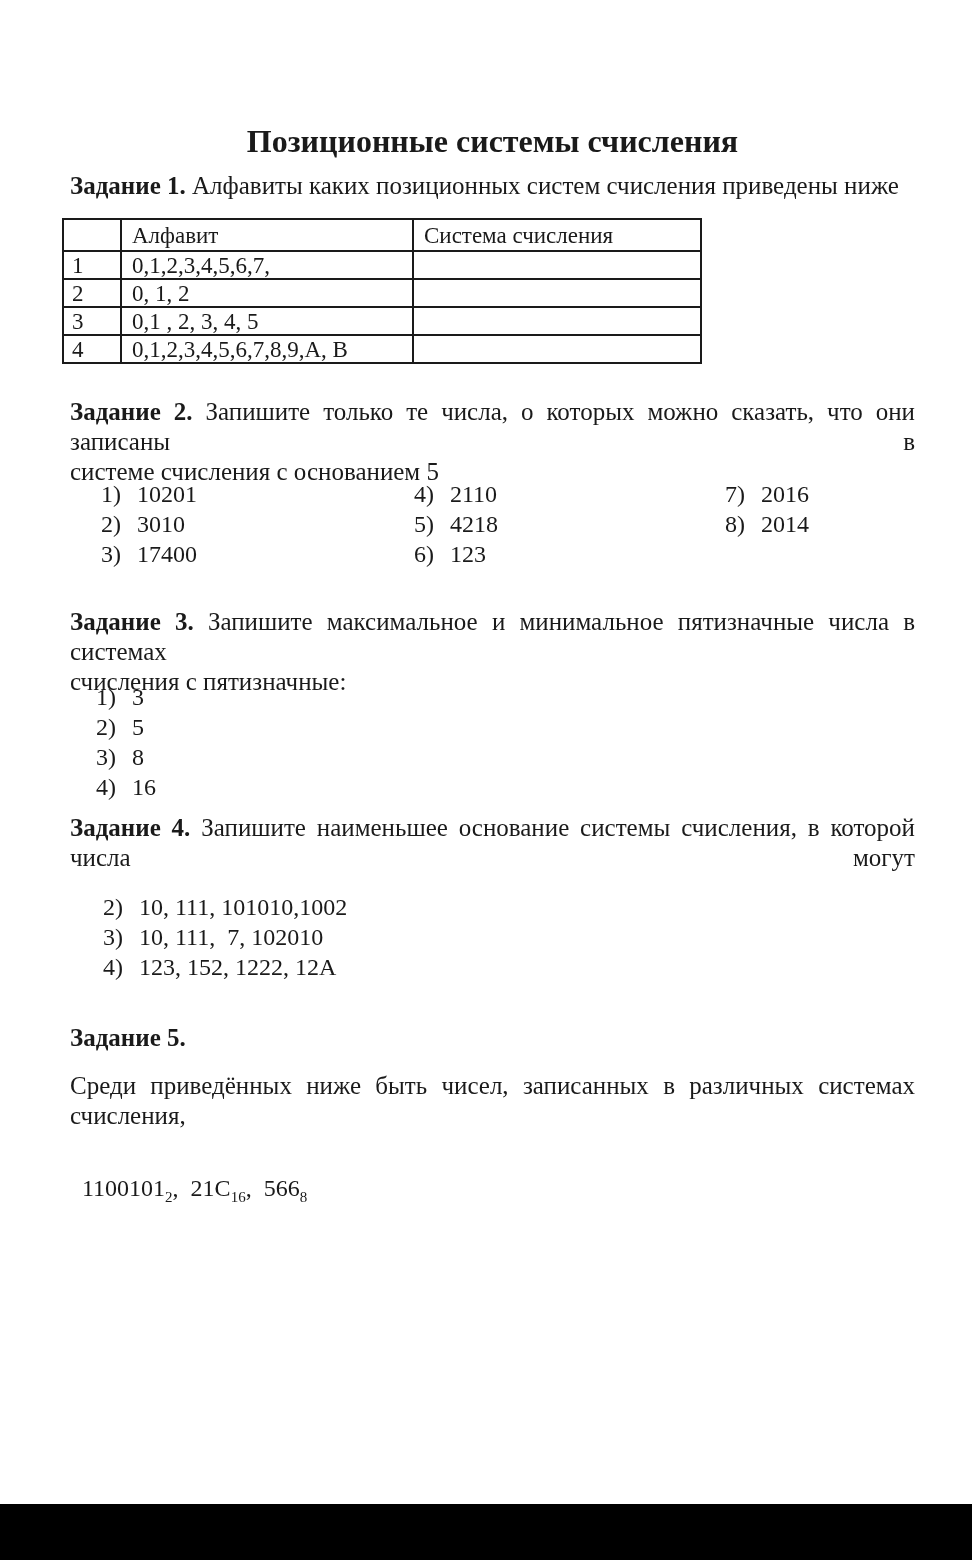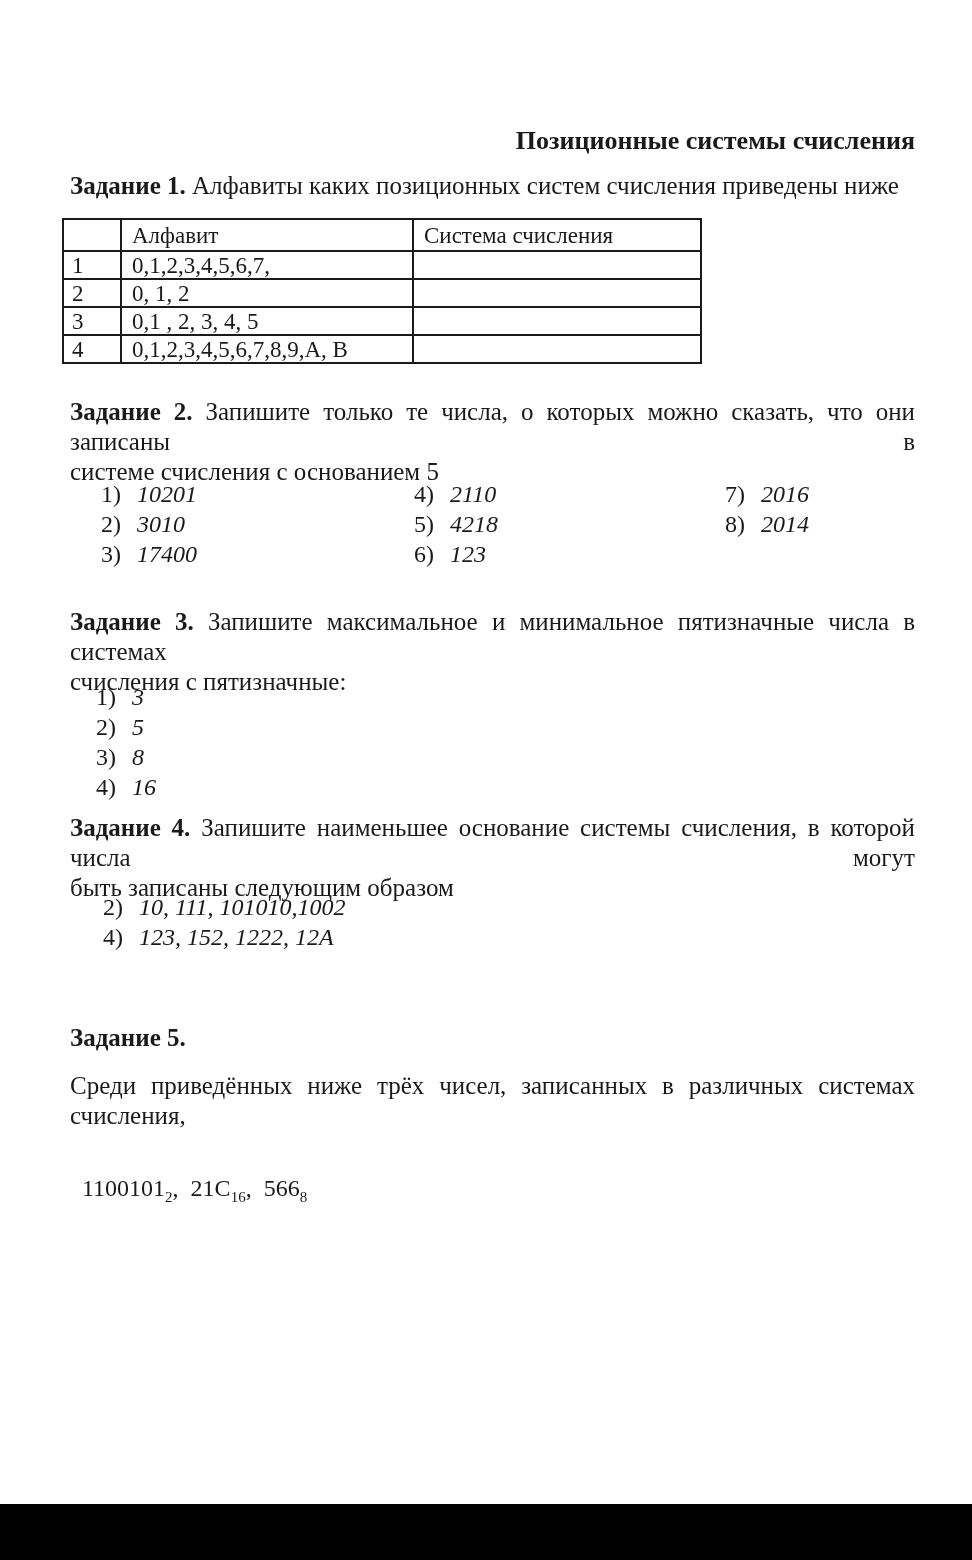--- a/index.html
+++ b/index.html
@@ -11,22 +11,22 @@
     color: #1a1a1a;
     overflow: hidden;
   }
   .abs { position: absolute; }
   .line { font-size: 25px; line-height: 30px; }
   .bold { font-weight: 700; }
   .jl { text-align: justify; text-align-last: justify; }
 
   .doc-title {
     left: 70px; top: 126px; width: 845px;
-    text-align: right;
-    font-size: 26px; line-height: 30px;
+    text-align: center;
+    font-size: 32px; line-height: 30px;
     font-weight: 700;
   }
   .para { left: 70px; top: 0; width: 845px; }
 
   table.alpha {
     position: absolute; left: 62px; top: 218px;
     border-collapse: collapse; table-layout: fixed;
     width: 638px;
     font-size: 23px; color: #1a1a1a;
   }
@@ -39,21 +39,21 @@
   }
   table.alpha tr.hdr td { height: 30px; }
   table.alpha td.c-num { padding-left: 8px; }
   .col-num { width: 58px; }
   .col-alpha { width: 292px; }
   .col-sys { width: 288px; }
 
   .list { font-size: 24px; }
   .list .li { line-height: 30px; white-space: pre; }
   .list .m { display: inline-block; min-width: 36px; }
-  .list .v { white-space: pre; font-style: italic; }
+  .list .v { white-space: pre; }
 
   .numbers-line {
     left: 70px; top: 1143px; width: 845px;
     font-size: 24px; line-height: 30px;
     white-space: pre;
   }
   .numbers-line sub { font-size: 15px; line-height: 0; }
 
   .black-bar {
     left: 0; top: 1504px; width: 972px; height: 56px;
@@ -137,31 +137,31 @@
   <div class="li"><span class="m">1)</span><span class="v">3</span></div>
   <div class="li"><span class="m">2)</span><span class="v">5</span></div>
   <div class="li"><span class="m">3)</span><span class="v">8</span></div>
   <div class="li"><span class="m">4)</span><span class="v">16</span></div>
 </div>
 
 <div class="abs para" style="top:813px;">
   <div class="line jl">
     <span class="bold">Задание 4.</span><span> Запишите наименьшее основание системы счисления, в которой числа могут</span>
   </div>
-  <div class="line">быть записаны следующим образом</div>
 </div>
 
 <div class="abs list" style="left:103px; top:892px;">
   <div class="li"><span class="m">2)</span><span class="v">10, 111, 101010,1002</span></div>
+  <div class="li"><span class="m">3)</span><span class="v">10, 111,  7, 102010</span></div>
   <div class="li"><span class="m">4)</span><span class="v">123, 152, 1222, 12A</span></div>
 </div>
 
 <div class="abs para line bold" style="top:1023px;">Задание 5.</div>
 
 <div class="abs para" style="top:1071px;">
-  <div class="line jl">Среди приведённых ниже трёх чисел, записанных в различных системах счисления,</div>
+  <div class="line jl">Среди приведённых ниже быть чисел, записанных в различных системах счисления,</div>
 </div>
 
 <div class="abs numbers-line">
   <span><span>1100101</span><sub>2</sub><span>,  </span></span><span><span>21C</span><sub>16</sub><span>,  </span></span><span><span>566</span><sub>8</sub><span></span></span>
 </div>
 
 <div class="abs black-bar"></div>
 
 </body></html>

